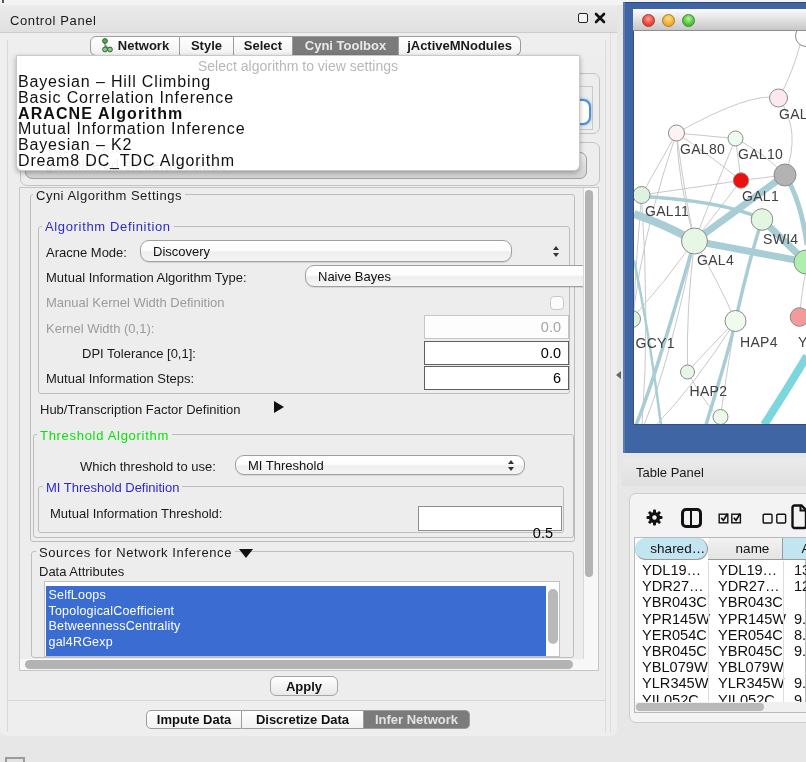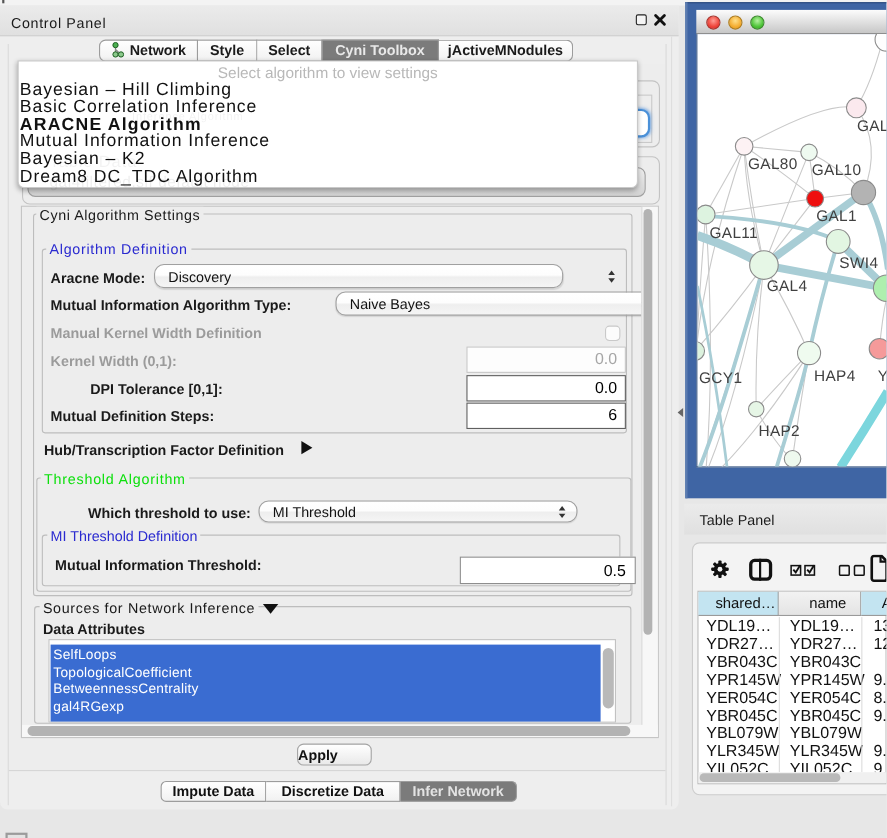--- a/index.html
+++ b/index.html
@@ -1,20 +1,20 @@
 <!DOCTYPE html>
 <html><head>
 <meta charset="utf-8">
 <style>
 * { margin:0; padding:0; box-sizing:border-box; }
 html,body { width:806px; height:762px; overflow:hidden; }
 body { font-family:"Liberation Sans", sans-serif; background:#e7e7e7; position:relative; }
 .abs { position:absolute; }
 .lbl { font-size:13px; color:#1a1a1a; white-space:nowrap; }
-.bold { font-weight:bold; }
+.bold { font-weight:normal; }
 .gray { color:#9b9b9b; }
 .field { position:absolute; background:#fff; }
 .combo {
   position:absolute; border:1.3px solid #a0a0a0; border-radius:9px;
   background:linear-gradient(#ffffff,#fdfdfd 45%,#eeeeee 55%,#f5f5f5);
   box-shadow:0 1px 1px rgba(0,0,0,0.10);
 }
 .combo .ct { position:absolute; left:12px; top:3px; font-size:13px; color:#111; white-space:nowrap; }
 .arrows { position:absolute; width:10px; display:block; }
 .arrows .up { display:block; width:0;height:0;border-left:3.2px solid transparent;border-right:3.2px solid transparent;border-bottom:4.5px solid #333; margin-bottom:2.5px;}
@@ -92,61 +92,61 @@
 
 <div class="abs lbl bold gray" style="left:46px;top:295px;">Manual Kernel Width Definition</div>
 <div class="abs" style="left:550px;top:296px;width:14px;height:14px;border:1.5px solid #c9c9c9;border-radius:4px;background:#fcfcfc;"></div>
 
 <div class="abs lbl bold gray" style="left:46px;top:321px;">Kernel Width (0,1):</div>
 <div class="field" style="left:424px;top:315px;width:145px;height:24px;border:1px solid #c6c6c6;background:#fdfdfd;font-size:14.5px;color:#a6a6a6;text-align:right;padding:3px 7px 0 0;">0.0</div>
 
 <div class="abs lbl bold" style="left:46px;top:346px;margin-left:36px;">DPI Tolerance [0,1]:</div>
 <div class="field" style="left:424px;top:341px;width:145px;height:24px;border:1.5px solid #5f5f5f;font-size:14.5px;color:#000;text-align:right;padding:2.5px 7px 0 0;">0.0</div>
 
-<div class="abs lbl bold" style="left:46px;top:371px;">Mutual Definition Steps:</div>
+<div class="abs lbl bold" style="left:46px;top:371px;">Mutual Information Steps:</div>
 <div class="field" style="left:424px;top:366px;width:145px;height:24px;border:1.5px solid #5f5f5f;font-size:14.5px;color:#000;text-align:right;padding:2.5px 7px 0 0;">6</div>
 
 <div class="abs lbl bold" style="left:40px;top:402px;">Hub/Transcription Factor Definition</div>
 <div class="abs" style="left:274px;top:401px;width:0;height:0;border-top:6.5px solid transparent;border-bottom:6.5px solid transparent;border-left:10px solid #111;"></div>
 
 <div class="grp" style="left:33px;top:434px;width:541px;height:104px;"></div>
 <div class="grp-lbl" style="left:37px;top:428px;font-size:13px;color:#0ce00c;letter-spacing:0.7px;">Threshold Algorithm</div>
 
 <div class="abs lbl bold" style="left:80px;top:459px;">Which threshold to use:</div>
 <div class="combo" style="left:235px;top:455px;width:290px;height:20px;">
   <span class="ct" style="top:2px;">MI Threshold</span>
   <span class="arrows" style="left:272px;top:4px;">
       <span class="up"></span>
       <span class="dn"></span>
     </span>
 </div>
 
 <div class="grp" style="left:38px;top:486px;width:526px;height:47px;"></div>
 <div class="grp-lbl" style="left:43px;top:480px;font-size:13px;color:#2a2ad0;">MI Threshold Definition</div>
 <div class="abs lbl bold" style="left:50px;top:506px;">Mutual Information Threshold:</div>
-<div class="field" style="left:418px;top:506px;width:160px;height:25px;border:1.5px solid #8e8e8e;font-size:14.5px;color:#000;text-align:right;padding:5px 8px 0 0;">0.5</div>
+<div class="field" style="left:418px;top:506px;width:144px;height:25px;border:1.5px solid #8e8e8e;font-size:14.5px;color:#000;text-align:right;padding:18px 8px 0 0;">0.5</div>
 
 <div class="grp" style="left:31px;top:551px;width:543px;height:107px;"></div>
 <div class="grp-lbl lbl" style="left:36px;top:545px;letter-spacing:0.6px;">Sources for Network Inference</div>
 <div class="abs" style="left:239px;top:549px;width:0;height:0;border-left:7px solid transparent;border-right:7px solid transparent;border-top:9px solid #111;"></div>
 
 <div class="abs lbl bold" style="left:39px;top:564px;">Data Attributes</div>
 <div class="abs" style="left:44px;top:581px;width:516px;height:76px;border:1px solid #c2c2c2;background:#fff;"></div>
 <div class="abs" style="left:45.5px;top:586px;width:500px;height:70px;background:#3a6cd1;"></div>
 <div class="abs" style="left:48.5px;top:588px;font-size:12.5px;color:#fff;line-height:15.5px;letter-spacing:0.2px;">SelfLoops<br>TopologicalCoefficient<br>BetweennessCentrality<br>gal4RGexp</div>
 
 <div class="abs" style="left:548px;top:589px;width:10px;height:55px;background:#b9b9b9;border-radius:5px;"></div>
 
 <div class="abs" style="left:583px;top:188px;width:15px;height:482px;background:#f7f7f7;border-left:1px solid #d8d8d8;"></div>
 <div class="abs" style="left:585px;top:190px;width:8px;height:387px;background:#b3b3b3;border-radius:4.5px;"></div>
 
 <div class="abs" style="left:20px;top:659px;width:578px;height:11px;background:#f7f7f7;"></div>
 <div class="abs" style="left:25px;top:660px;width:548px;height:9px;background:#b3b3b3;border-radius:4.5px;"></div>
 
-<div class="abs" style="left:270px;top:676px;width:68px;height:20px;border:1px solid #a5a5a5;border-radius:6px;background:linear-gradient(#ffffff,#e9e9e9);font-size:13px;font-weight:bold;color:#111;line-height:19px;">Apply</div>
+<div class="abs" style="left:270px;top:676px;width:68px;height:20px;border:1px solid #a5a5a5;border-radius:6px;background:linear-gradient(#ffffff,#e9e9e9);text-align:center;font-size:13px;font-weight:bold;color:#111;line-height:19px;">Apply</div>
 
 <div id="btabs" class="abs" style="left:146px;top:710px;height:19px;">
     <div style="position: absolute; top: 0px; height: 19px; border: 1px solid rgb(156, 156, 156); text-align: center; font-size: 13px; font-weight: bold; line-height: 18px; white-space: nowrap; left: 0px; width: 96px; border-radius: 5px 0px 0px 5px; background: linear-gradient(rgb(255, 255, 255), rgb(241, 241, 241)); color: rgb(17, 17, 17);">Impute Data</div>
     <div style="position: absolute; top: 0px; height: 19px; border-width: 1px 1px 1px 0px; border-top-style: solid; border-right-style: solid; border-bottom-style: solid; border-top-color: rgb(156, 156, 156); border-right-color: rgb(156, 156, 156); border-bottom-color: rgb(156, 156, 156); border-image: initial; border-left-style: initial; border-left-color: initial; text-align: center; font-size: 13px; font-weight: bold; line-height: 18px; white-space: nowrap; left: 96px; width: 122px; background: linear-gradient(rgb(255, 255, 255), rgb(241, 241, 241)); color: rgb(17, 17, 17);">Discretize Data</div>
     <div style="position: absolute; top: 0px; height: 19px; border-width: 1px 1px 1px 0px; border-top-style: solid; border-right-style: solid; border-bottom-style: solid; border-top-color: rgb(156, 156, 156); border-right-color: rgb(156, 156, 156); border-bottom-color: rgb(156, 156, 156); border-image: initial; border-left-style: initial; border-left-color: initial; text-align: center; font-size: 13px; font-weight: bold; line-height: 18px; white-space: nowrap; left: 218px; width: 106px; border-radius: 0px 5px 5px 0px; background: rgb(123, 123, 123); color: rgb(227, 227, 227);">Infer Network</div>
   </div>
 
 <div class="abs" style="left:8px;top:700px;width:597px;height:1px;background:#d6d6d6;"></div>
 
 <div class="abs" style="left:5px;top:757px;width:20px;height:10px;border:2px solid #9b9b9b;background:#e3e3e3;"></div>
@@ -274,21 +274,21 @@
   <rect x="1.2" y="1.2" width="8.8" height="8.8" rx="1" fill="none" stroke="#111" stroke-width="1.4"></rect>
   <rect x="14.8" y="1.2" width="8.8" height="8.8" rx="1" fill="none" stroke="#111" stroke-width="1.4"></rect>
 </svg>
 <svg class="abs" style="left:790px;top:504px;" width="16" height="26" viewBox="0 0 16 26">
   <path d="M2.5 3.5 a2 2 0 0 1 2-2 h7 l4.5 4.5 v16 a2 2 0 0 1 -2 2 h-9.5 a2 2 0 0 1 -2-2 z" fill="#f3f3f3" stroke="#111" stroke-width="2.4"></path>
   <path d="M10.5 1.5 v5 h5" fill="none" stroke="#111" stroke-width="2"></path>
 </svg>
 
 <div class="abs" style="left:634px;top:537px;width:172px;height:176px;border:1px solid #b9b9b9;background:#fff;overflow:hidden;"></div>
 
-<div class="abs" style="left:635px;top:538px;width:72.5px;height:22px;background:#c3e4f1;border-right:1px solid #9a9a9a;border-bottom:1px solid #9a9a9a;font-size:13.5px;color:#111;text-align:center;line-height:22px;padding-left:14px;">shared…</div>
+<div class="abs" style="left:635px;top:538px;width:72.5px;height:22px;background:#c3e4f1;border-right:1px solid #9a9a9a;border-bottom:1px solid #9a9a9a;font-size:13.5px;color:#111;text-align:center;line-height:22px;padding-left:14px;border-radius:11px;">shared…</div>
 <div class="abs" style="left:707.5px;top:538px;width:75px;height:22px;background:linear-gradient(#f2f2f2,#e4e4e4);border-right:1px solid #9a9a9a;border-bottom:1px solid #9a9a9a;font-size:13.5px;color:#111;text-align:center;line-height:22px;padding-left:16px;">name</div>
 <div class="abs" style="left:782.5px;top:538px;width:23.5px;height:22px;background:#c3e4f1;border-bottom:1px solid #9a9a9a;font-size:13.5px;color:#111;padding-left:19px;line-height:22px;">A</div>
 
 <div class="abs" style="left:635px;top:562px;width:171px;height:140px;overflow:hidden;font-size:14.6px;color:#111;">
   <div style="position:absolute;left:7px;top:0;line-height:16.2px;white-space:pre;">YDL19…
 YDR27…
 YBR043C
 YPR145W
 YER054C
 YBR045C

